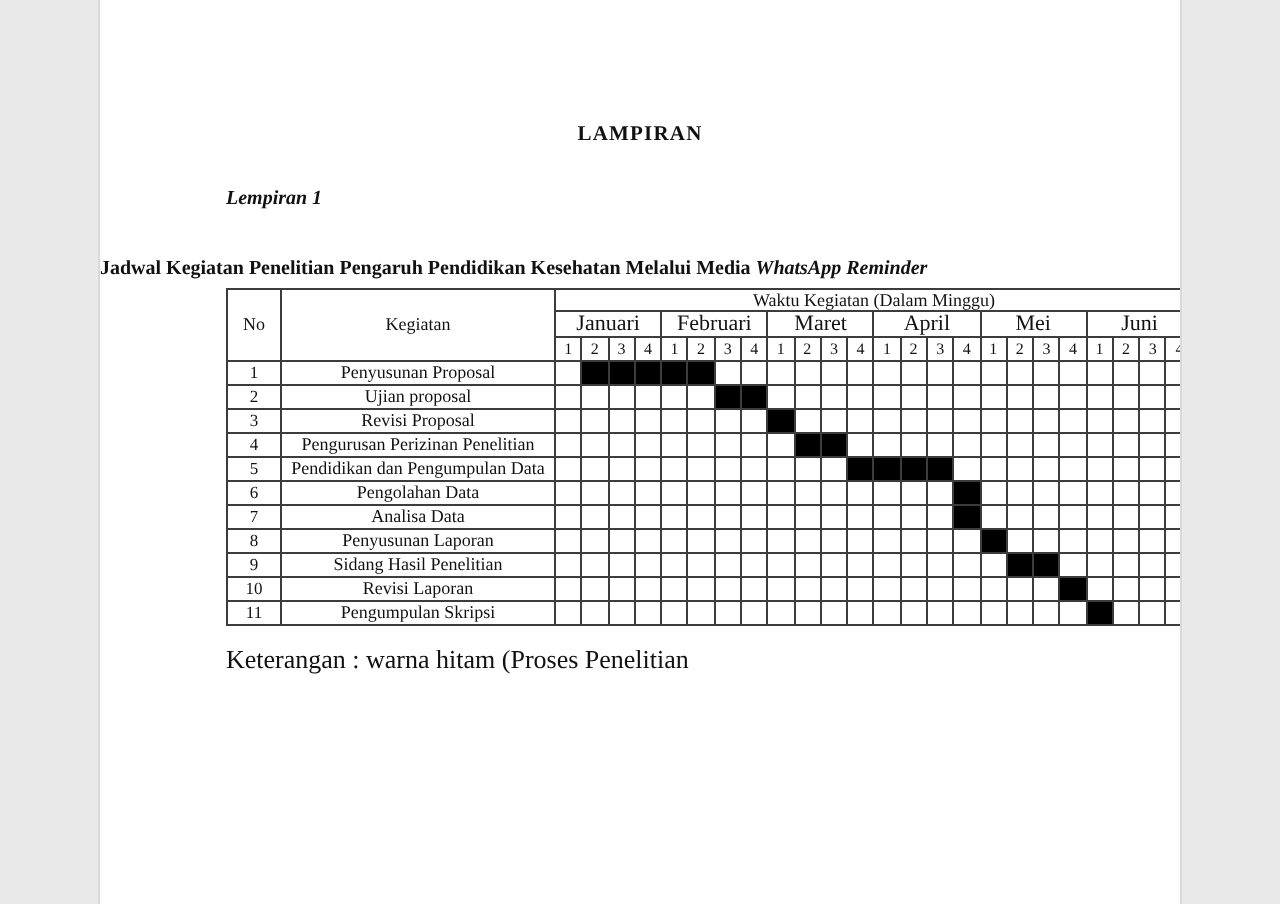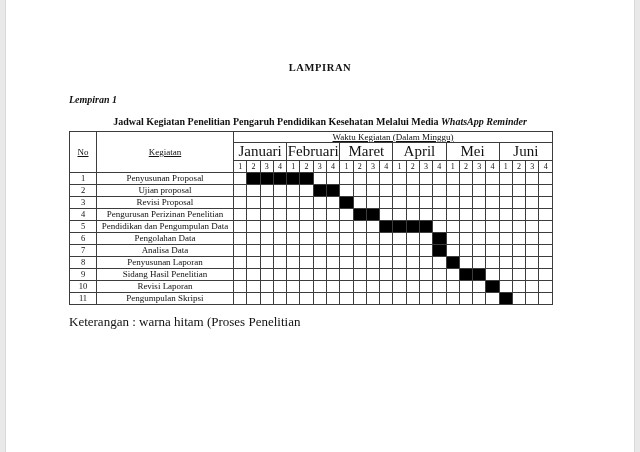--- a/index.html
+++ b/index.html
@@ -1,44 +1,44 @@
 <!DOCTYPE html>
 <html><head>
 <meta charset="utf-8">
 <style>
   * { box-sizing: border-box; }
   html,body { margin:0; padding:0; background:#e9e9e9; }
   .page {
-    width:628px; height:452px; background:#ffffff; position:relative;
+    width:540px; height:452px; background:#ffffff; position:relative;
     font-family:"Liberation Serif", serif; color:#111;
     outline:1px solid #d9d9d9; margin:0 auto; overflow:hidden;
   }
   .lampiran-heading {
     padding-top:62px; text-align:center; font-weight:bold;
     font-size:10.5px; letter-spacing:0.6px;
   }
   .appendix-label {
     margin:21px 0 0 63px; font-weight:bold; font-size:10px;font-style:italic;
   }
   .doc-title {
-    margin-top:11px; text-align:center; font-weight:bold;
+    margin-top:24px; text-align:left; font-weight:bold;
     font-size:10px; line-height:11.5px;
   }
   .doc-title em { font-style:italic; }
   table.gantt {
     margin:3px 0 0 63px; width:484px;
     border-collapse:collapse; table-layout:fixed;
   }
   table.gantt th, table.gantt td {
     border:1px solid #3c3c3c; padding:0; font-weight:normal;
     text-align:center; vertical-align:middle; overflow:hidden;
     white-space:nowrap;
   }
-  tr.hdr-waktu th { height:11px; font-size:9px;text-decoration:underline; }
-  tr.hdr-months th { height:13px; font-size:15px; }
+  tr.hdr-waktu th { height:11px; font-size:9px; }
+  tr.hdr-months th { height:13px; font-size:11px; }
   tr.hdr-weeks th { height:12px; font-size:8px; }
   th.corner { font-size:9px; }
   tbody tr { height:12px; }
   td.no { font-size:8.5px; }
   td.act { text-align:left; padding-left:5px; font-size:9px; }
   td.wk { font-size:8px; }
   td.filled { background:#000; }
   .footer-note {
     margin:9px 0 0 63px; font-size:13px;
   }

